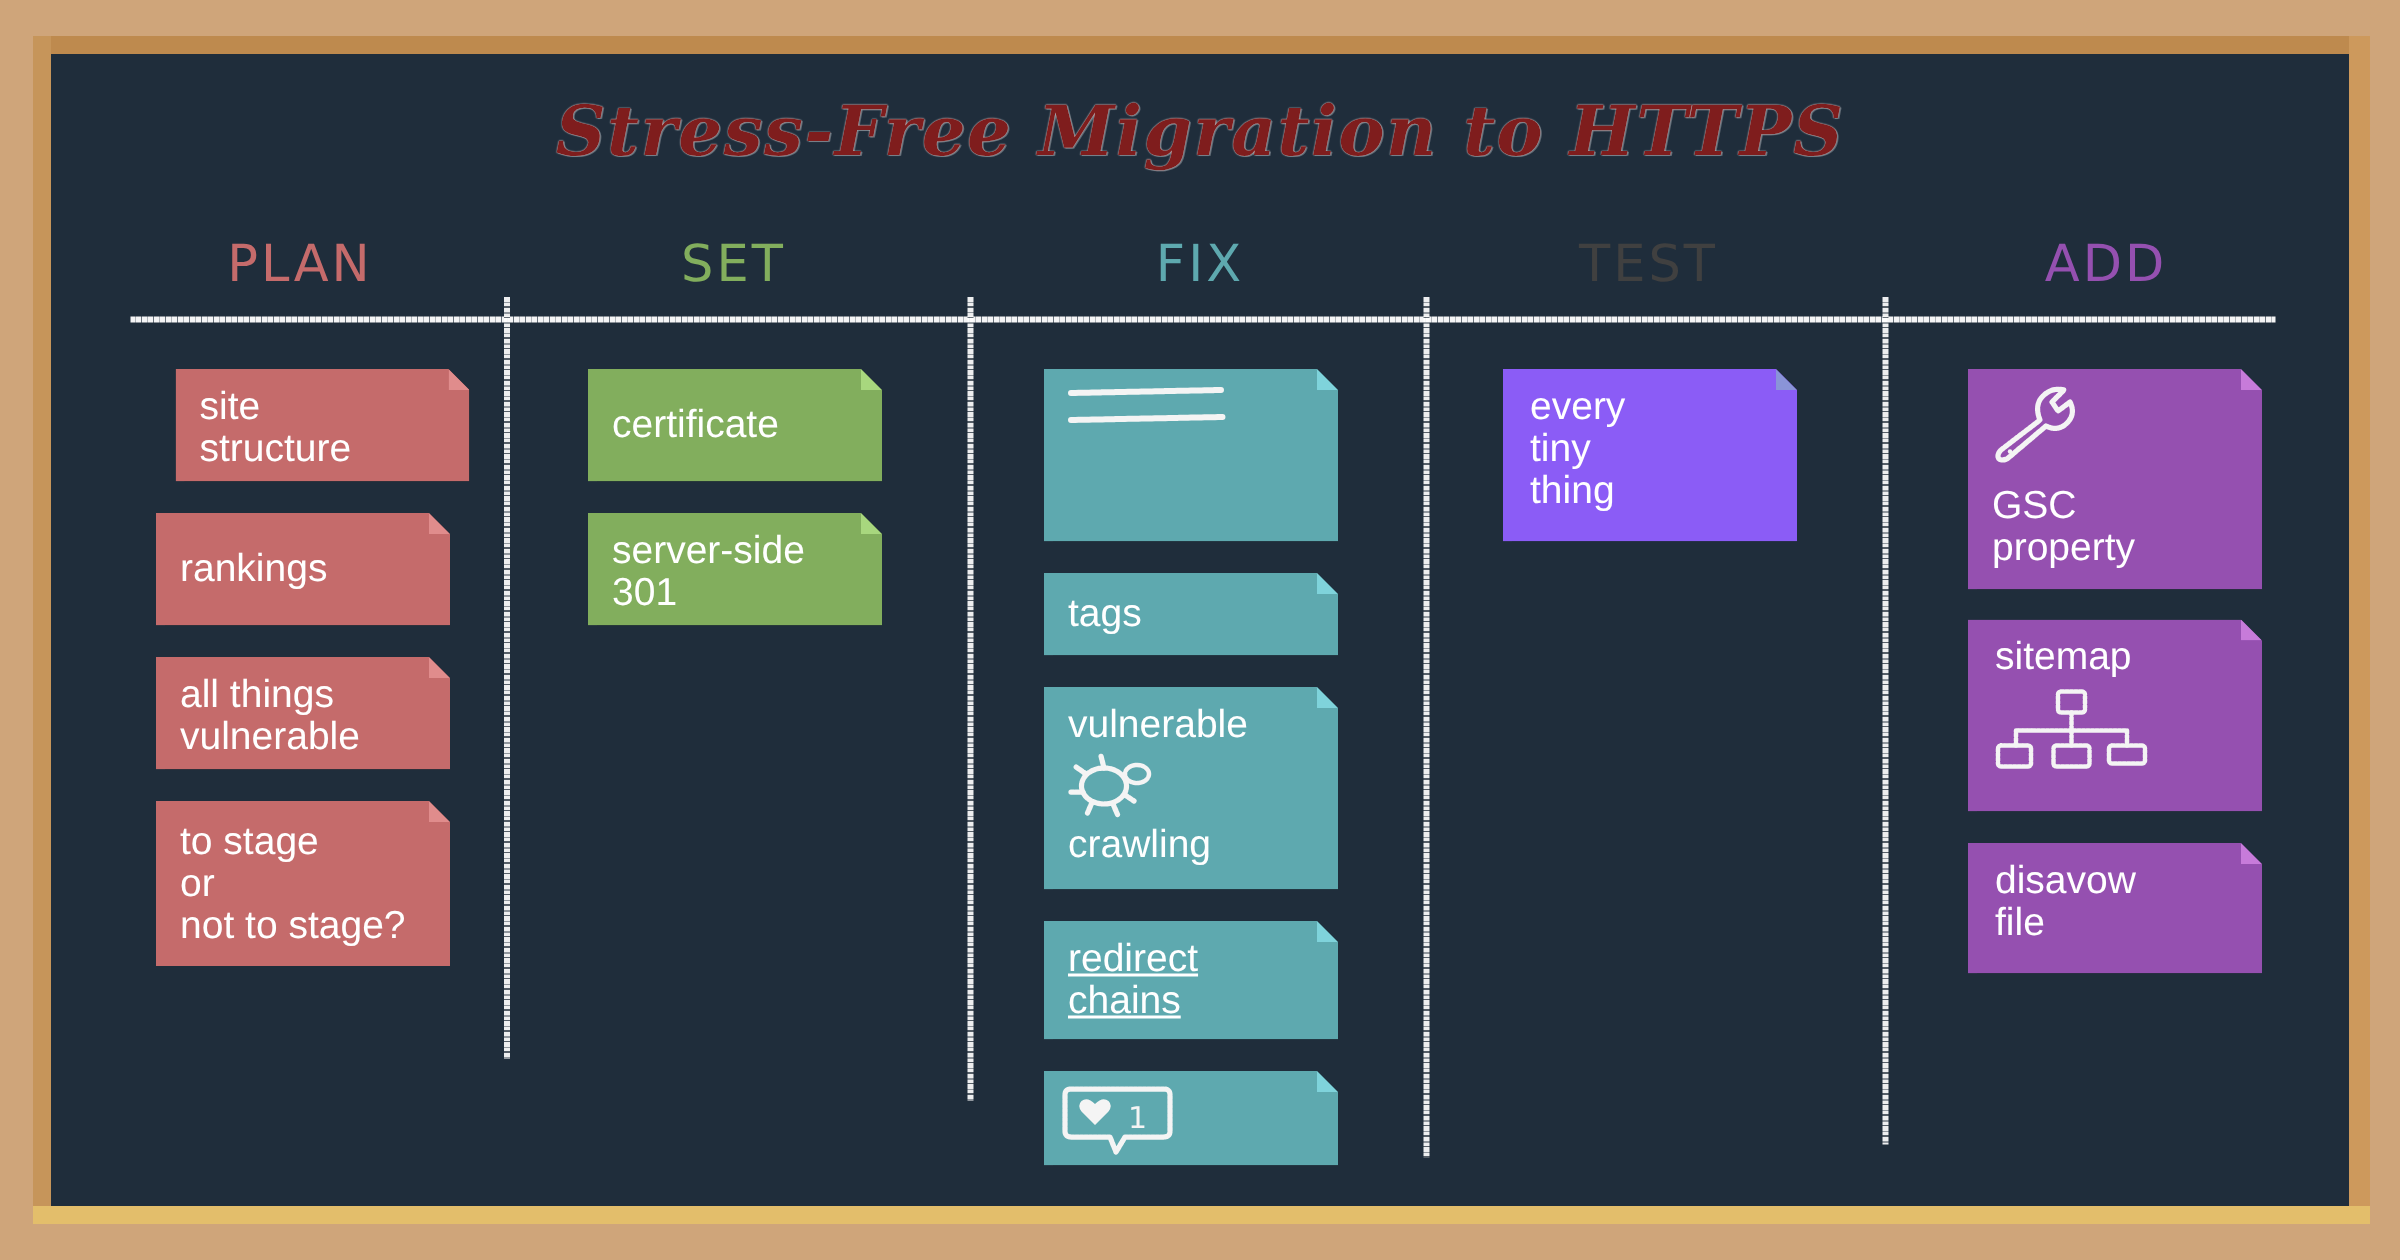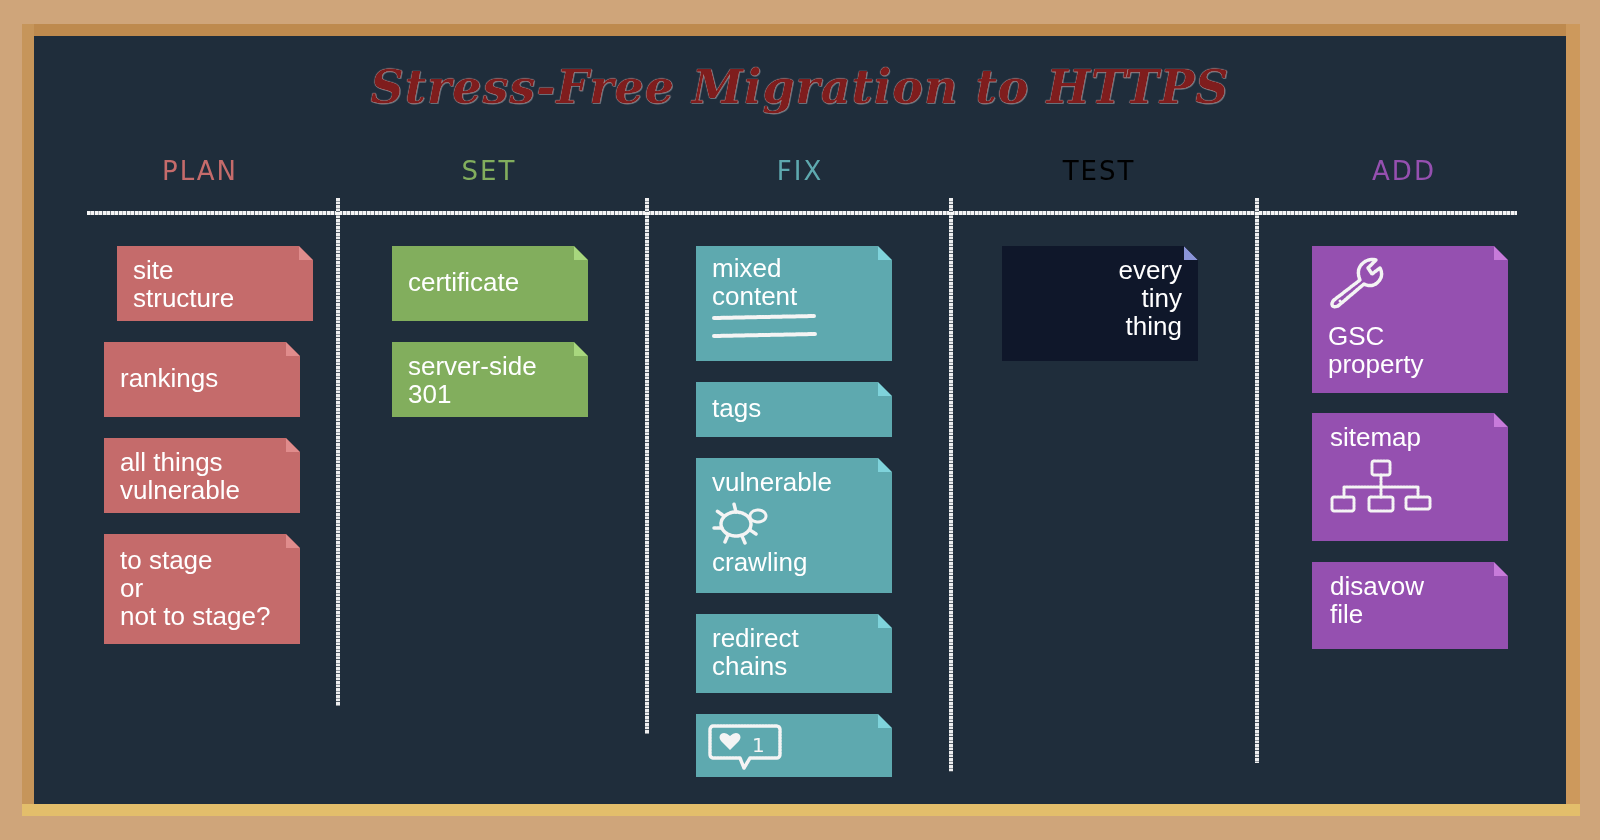--- a/index.html
+++ b/index.html
@@ -16,21 +16,21 @@
 
   .title {
     position: absolute; left: 0; top: 60px; width: 1600px; text-align: center;
     font-family: "DejaVu Serif", serif; font-style: italic;
     font-size: 46px; color: #7f1d1d; letter-spacing: 1px;
     text-shadow: 0 0 1px #fff, 1px 1px 0 rgba(255,255,255,0.25);
   }
 
   .col-header {
     position: absolute; top: 156px; width: 200px; text-align: center;
-    font-family: "DejaVu Sans", sans-serif; font-size: 26px; letter-spacing: 2px;
+    font-family: "DejaVu Sans", sans-serif; font-size: 34px; letter-spacing: 2px;
     font-weight: normal;
   }
 
   .chalk-h {
     position: absolute; left: 87px; top: 211px; width: 1430px; height: 4px;
     background: repeating-linear-gradient(90deg, #fff 0 3px, #b8bcc0 3px 4px, #fff 4px 7px, #6f7780 7px 8px);
     opacity: 0.95;
   }
   .chalk-v {
     position: absolute; top: 198px; width: 4px;
@@ -50,21 +50,21 @@
     clip-path: polygon(0 0, 100% 100%, 0 100%);
   }
   .card .label { white-space: pre-line; display: block; }
 
   .plan { background: #C56B6B; }
   .plan .fold { background: #E08C8C; }
   .set { background: #82AE5D; }
   .set .fold { background: #A8D77E; }
   .fix { background: #5EA9AF; }
   .fix .fold { background: #7FD3DB; }
-  .test { background: #0f172a; text-align: right; }
+  .test { background: #8b5cf6; }
   .test .fold { background: #8A94D8; }
   .add { background: #9550B0; }
   .add .fold { background: #C77BDA; }
 
   .icon svg { display: block; }
   .chalk-stroke { stroke: #F4F4F4; stroke-dasharray: 2 1; fill: none; stroke-linecap: round; stroke-linejoin: round; }
 </style>
 </head>
 <body>
 
@@ -73,21 +73,21 @@
 <div class="bevel-left"></div>
 <div class="bevel-right"></div>
 <div class="bevel-bottom"></div>
 <div class="board"></div>
 
 <h1 class="title">Stress-Free Migration to HTTPS</h1>
 
 <div class="col-header" style="left:100px;color:#C56B6B;">PLAN</div>
 <div class="col-header" style="left:389px;color:#82AE5D;">SET</div>
 <div class="col-header" style="left:700px;color:#5EA9AF;">FIX</div>
-<div class="col-header" style="left:999px;color:#000000;">TEST</div>
+<div class="col-header" style="left:999px;color:#404040;">TEST</div>
 <div class="col-header" style="left:1304px;color:#9550B0;">ADD</div>
 
 <div class="chalk-h"></div>
 <div class="chalk-v" style="left:336px;height:508px;"></div>
 <div class="chalk-v" style="left:645px;height:536px;"></div>
 <div class="chalk-v" style="left:949px;height:574px;"></div>
 <div class="chalk-v" style="left:1255px;height:565px;"></div>
 
 <div class="card plan" style="left:104px;top:246px;height:75px;margin-left:13px;">
   <span class="fold"></span>
@@ -115,22 +115,20 @@
   <span class="label">certificate</span>
 </div>
 <div class="card set" style="left:392px;top:342px;height:75px;padding-top:10px;">
   <span class="fold"></span>
   <span class="label">server-side
 301</span>
 </div>
 
 <div class="card fix" style="left:696px;top:246px;height:115px;padding-top:8px;">
   <span class="fold"></span>
-  <span class="label">mixed
-content</span>
   <span class="icon">
     <svg width="110" height="30" viewBox="0 0 110 30">
       <path class="chalk-stroke" stroke-width="4" d="M2 8 L102 6"></path>
       <path class="chalk-stroke" stroke-width="4" d="M2 26 L103 24"></path>
     </svg>
   </span>
 </div>
 <div class="card fix" style="left:696px;top:382px;height:55px;padding-top:12px;">
   <span class="fold"></span>
   <span class="label">tags</span>
@@ -140,21 +138,21 @@
   <span class="label">vulnerable</span>
   <span class="icon" style="display:block;margin:4px 0 2px 0;">
     <svg width="60" height="46" viewBox="0 0 60 46">
       <ellipse class="chalk-stroke" stroke-width="3.5" cx="24" cy="24" rx="15" ry="12"></ellipse>
       <ellipse class="chalk-stroke" stroke-width="3" cx="46" cy="16" rx="8" ry="6"></ellipse>
       <path class="chalk-stroke" stroke-width="3.5" d="M24 12 L22 4 M12 16 L5 11 M10 28 L2 28 M16 35 L13 42 M30 36 L33 43 M38 30 L44 34"></path>
     </svg>
   </span>
   <span class="label">crawling</span>
 </div>
-<div class="card fix" style="left:696px;top:614px;height:79px;padding-top:10px;">
+<div class="card fix" style="left:696px;top:614px;height:79px;padding-top:10px;text-decoration:underline;">
   <span class="fold"></span>
   <span class="label">redirect
 chains</span>
 </div>
 <div class="card fix" style="left:696px;top:714px;height:63px;padding:8px 12px;">
   <span class="fold"></span>
   <span class="icon">
     <svg width="76" height="50" viewBox="0 0 76 50">
       <path class="chalk-stroke" stroke-width="3.5" d="M6 4 L68 4 Q72 4 72 8 L72 32 Q72 36 68 36 L42 36 L36 46 L32 36 L6 36 Q2 36 2 32 L2 8 Q2 4 6 4 Z"></path>
       <path d="M22 28 L13 19 Q10 15 13 12 Q17 9 22 14 Q27 9 31 12 Q34 15 31 19 Z" fill="#F4F4F4"></path>

